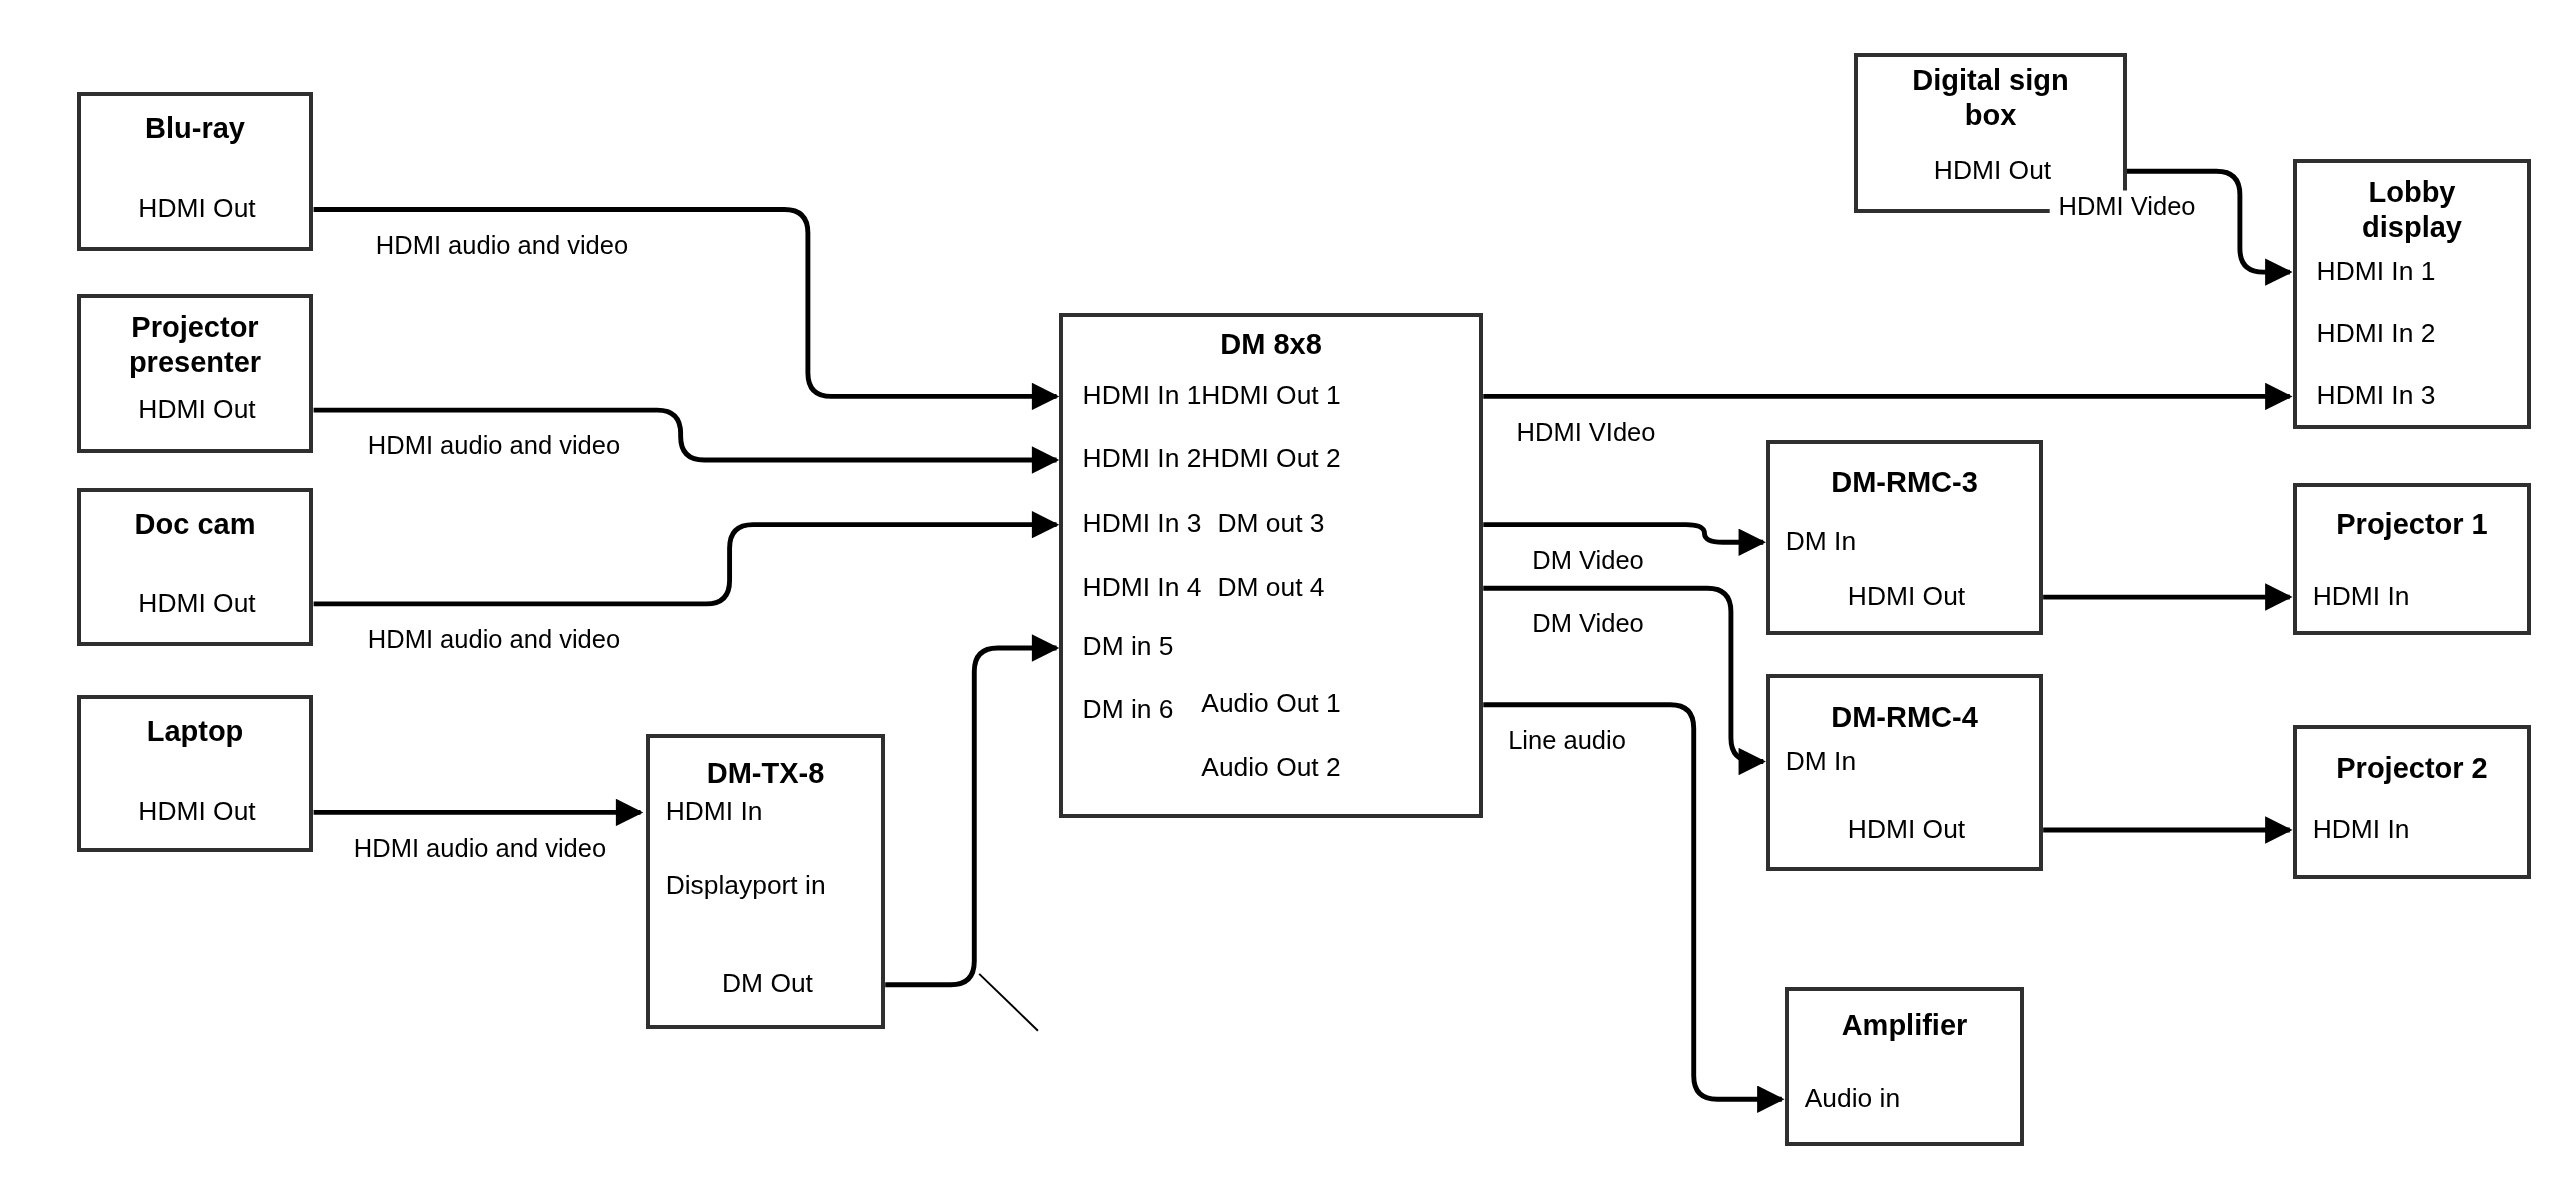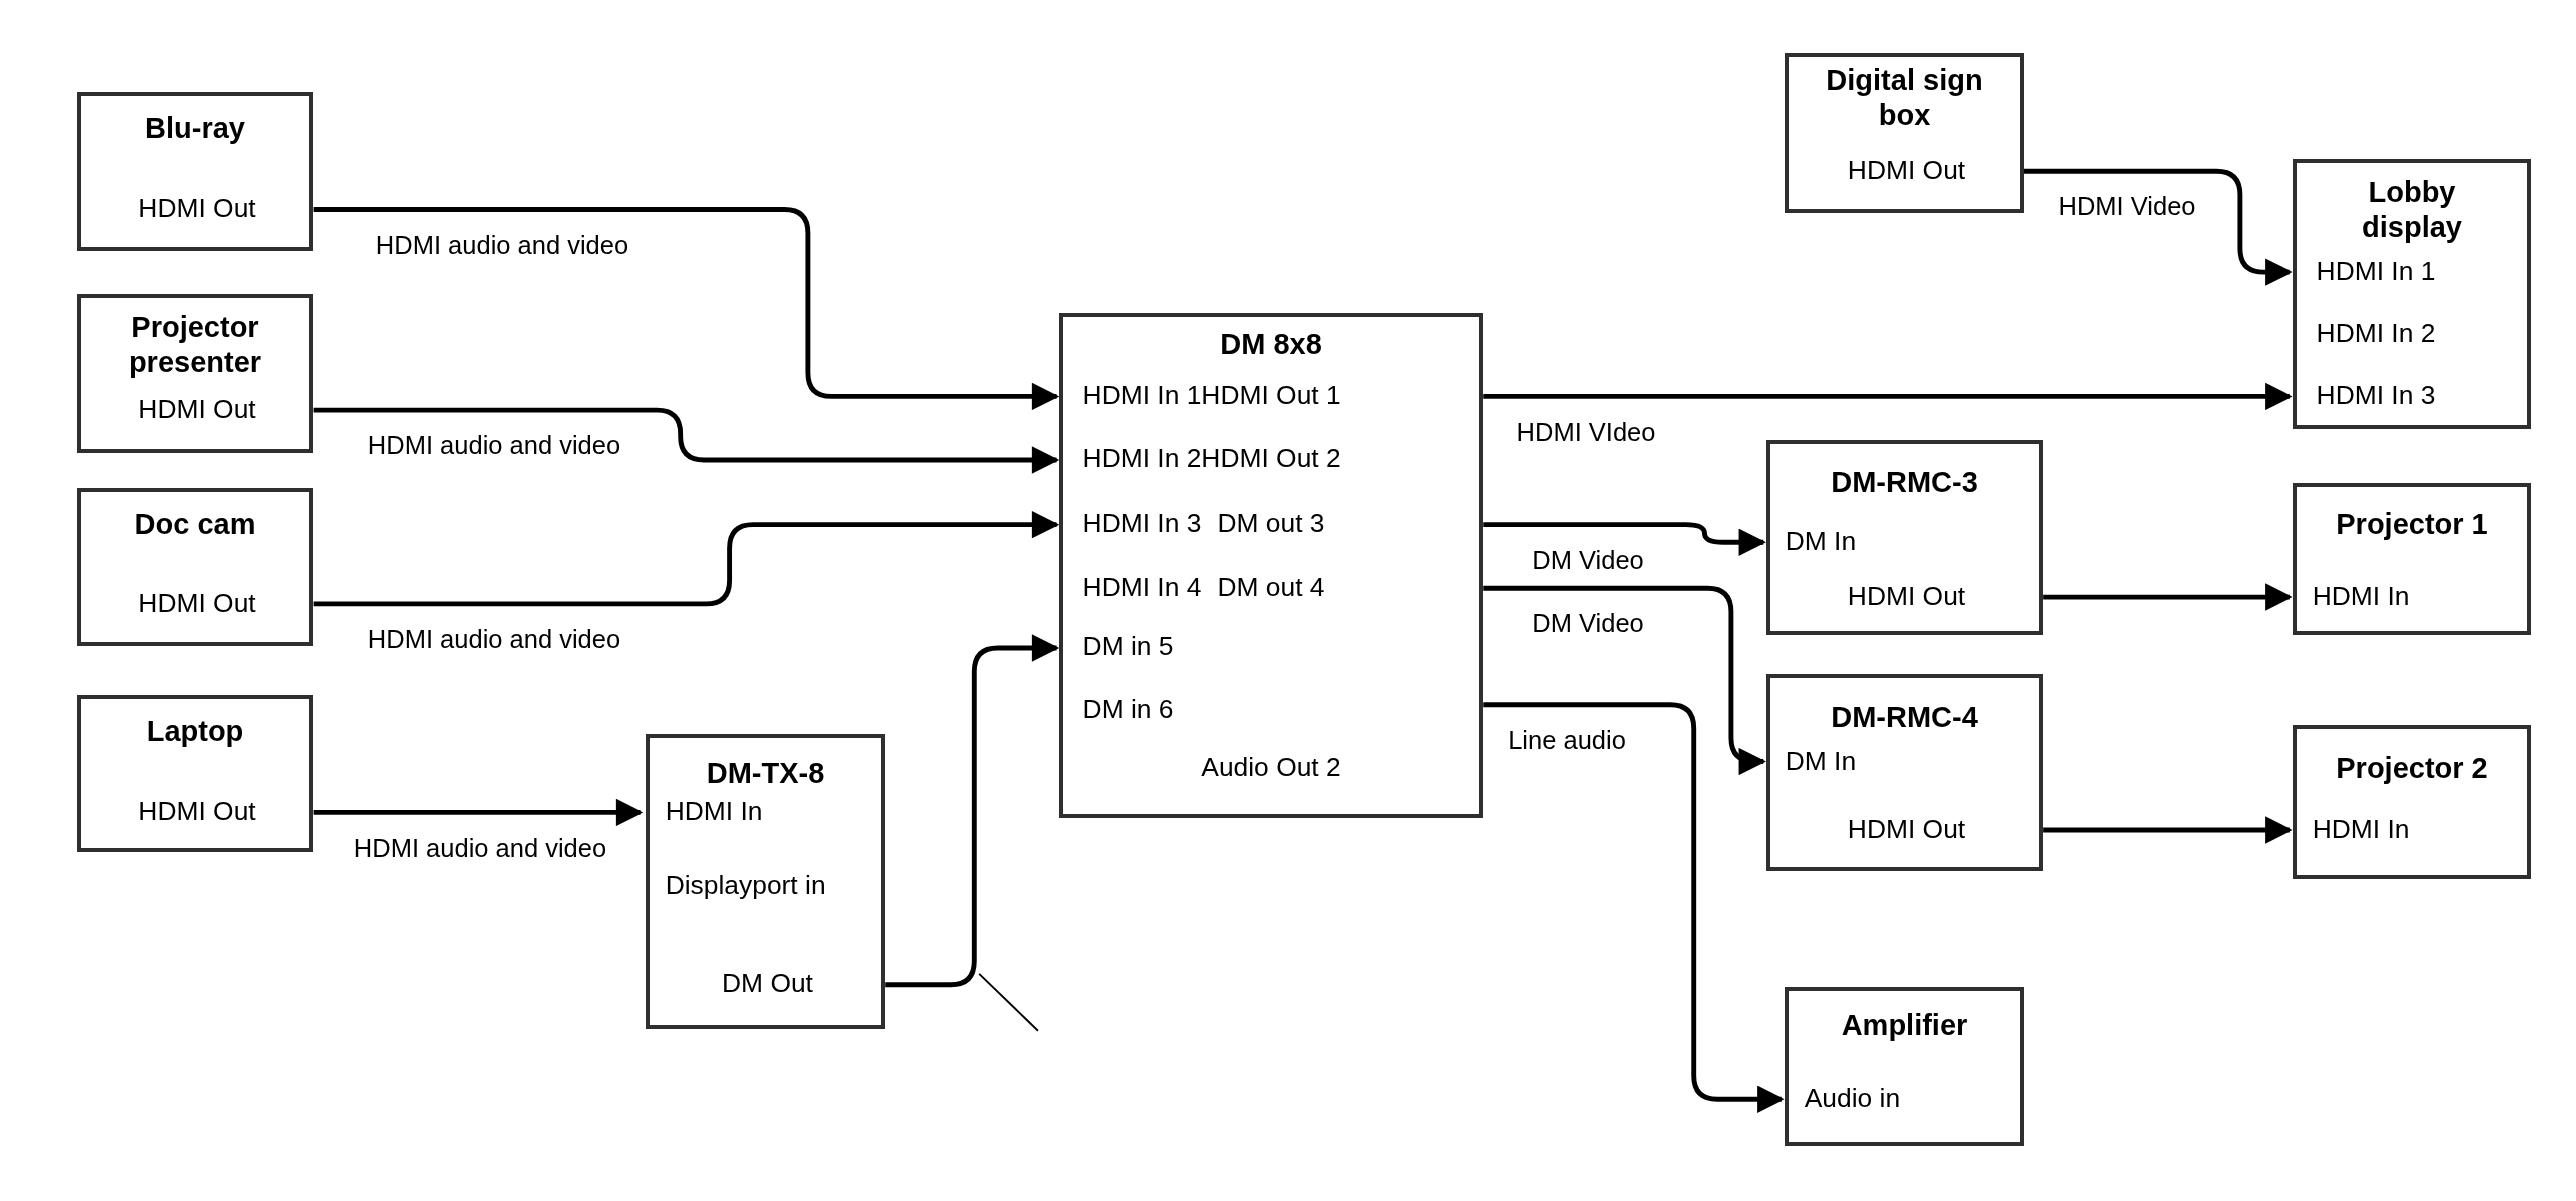--- a/index.html
+++ b/index.html
@@ -126,24 +126,25 @@
     <div class="port l pad20" style="top:62px">HDMI In 1</div>
     <div class="port l pad20" style="top:125px">HDMI In 2</div>
     <div class="port l pad20" style="top:190px">HDMI In 3</div>
     <div class="port l pad20" style="top:254px">HDMI In 4</div>
     <div class="port l pad20" style="top:313px">DM in 5</div>
     <div class="port l pad20" style="top:376px">DM in 6</div>
     <div class="port r pad20" style="top:62px">HDMI Out 1</div>
     <div class="port r pad20" style="top:125px">HDMI Out 2</div>
     <div class="port r pad20" style="top:190px">DM out 3</div>
     <div class="port r pad20" style="top:254px">DM out 4</div>
+    <div class="port r pad20" style="top:370px">Audio Out 1</div>
     <div class="port r pad20" style="top:434px">Audio Out 2</div>
   </div>
 
-  <div class="node" style="left:1785px;top:53px;width:239px;height:160px">
+  <div class="node" style="left:1854px;top:53px;width:273px;height:160px">
     <div class="node-title mid" style="top:5.9px">Digital sign box</div>
     <div class="port r" style="top:97px">HDMI Out</div>
   </div>
 
   <div class="node" style="left:2293px;top:159px;width:238px;height:270px">
     <div class="node-title narrow" style="top:11.7px">Lobby display</div>
     <div class="port l pad20" style="top:92px">HDMI In 1</div>
     <div class="port l pad20" style="top:154px">HDMI In 2</div>
     <div class="port l pad20" style="top:216px">HDMI In 3</div>
   </div>

